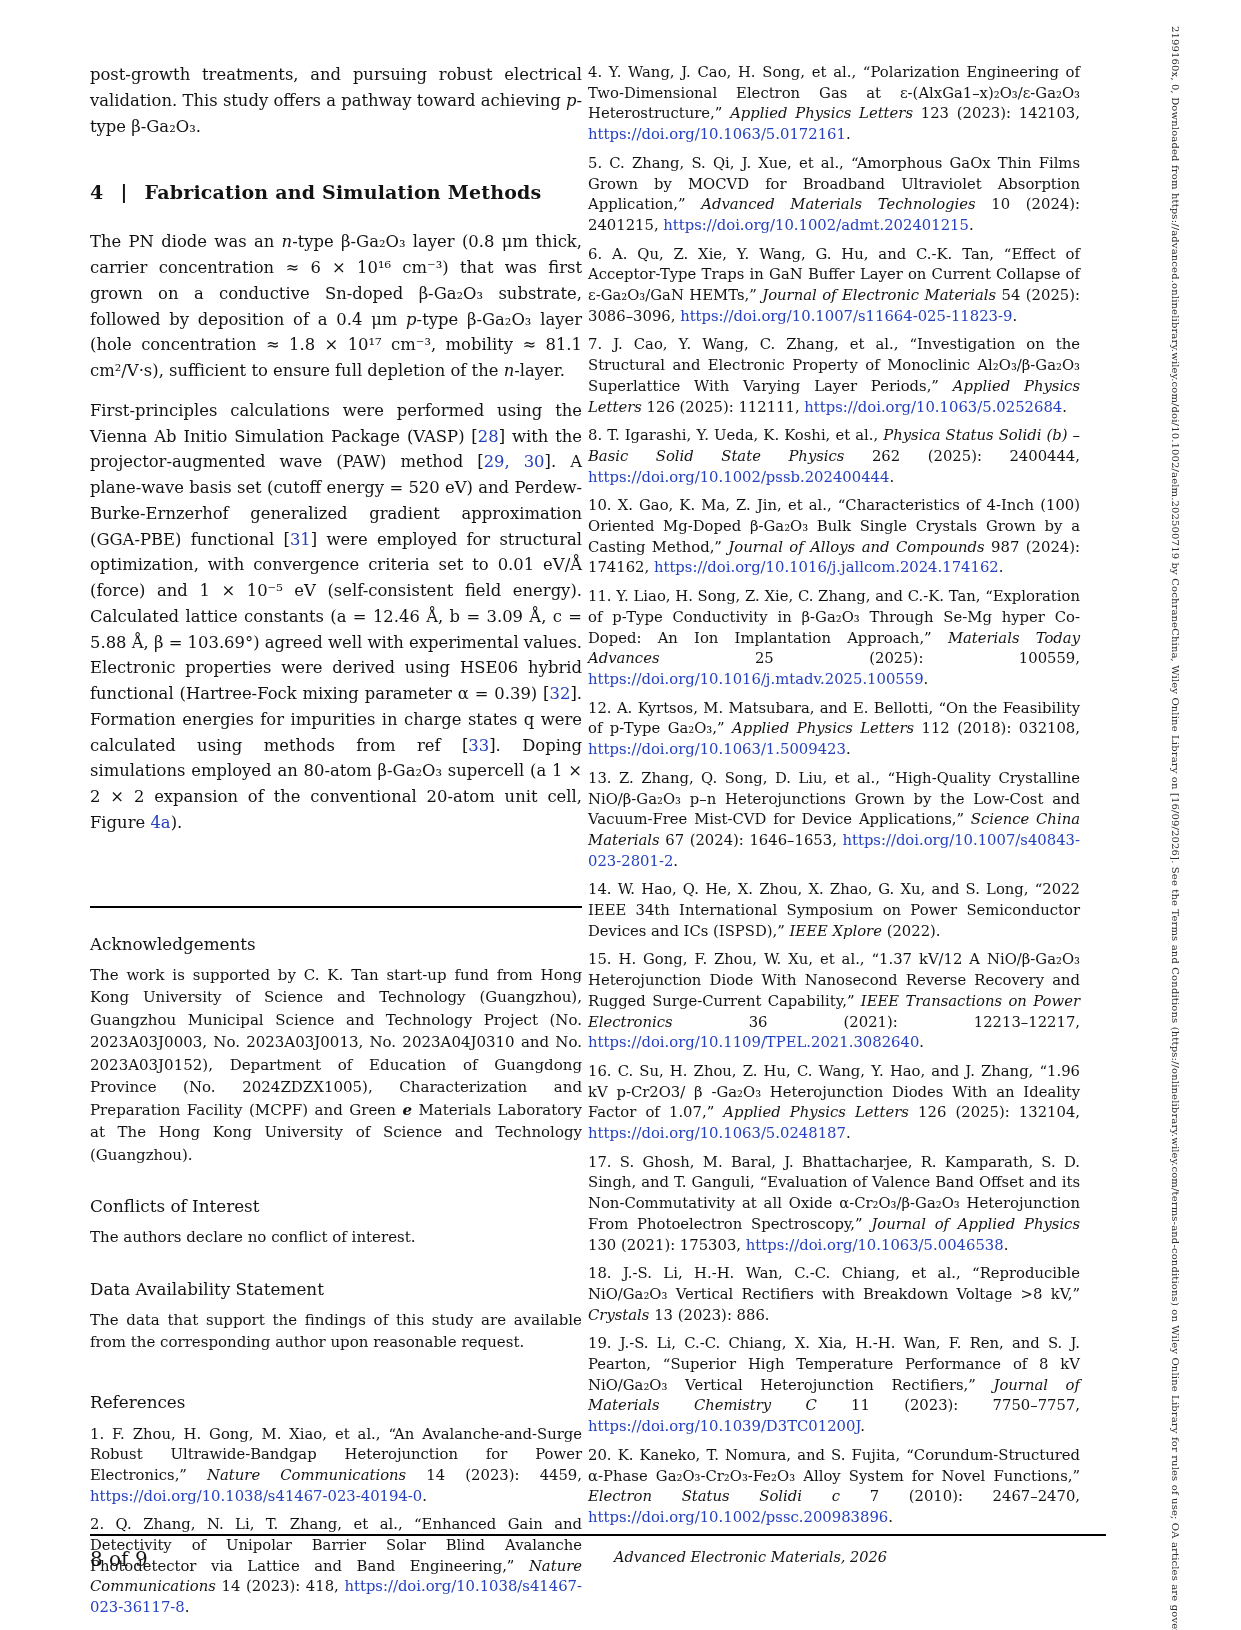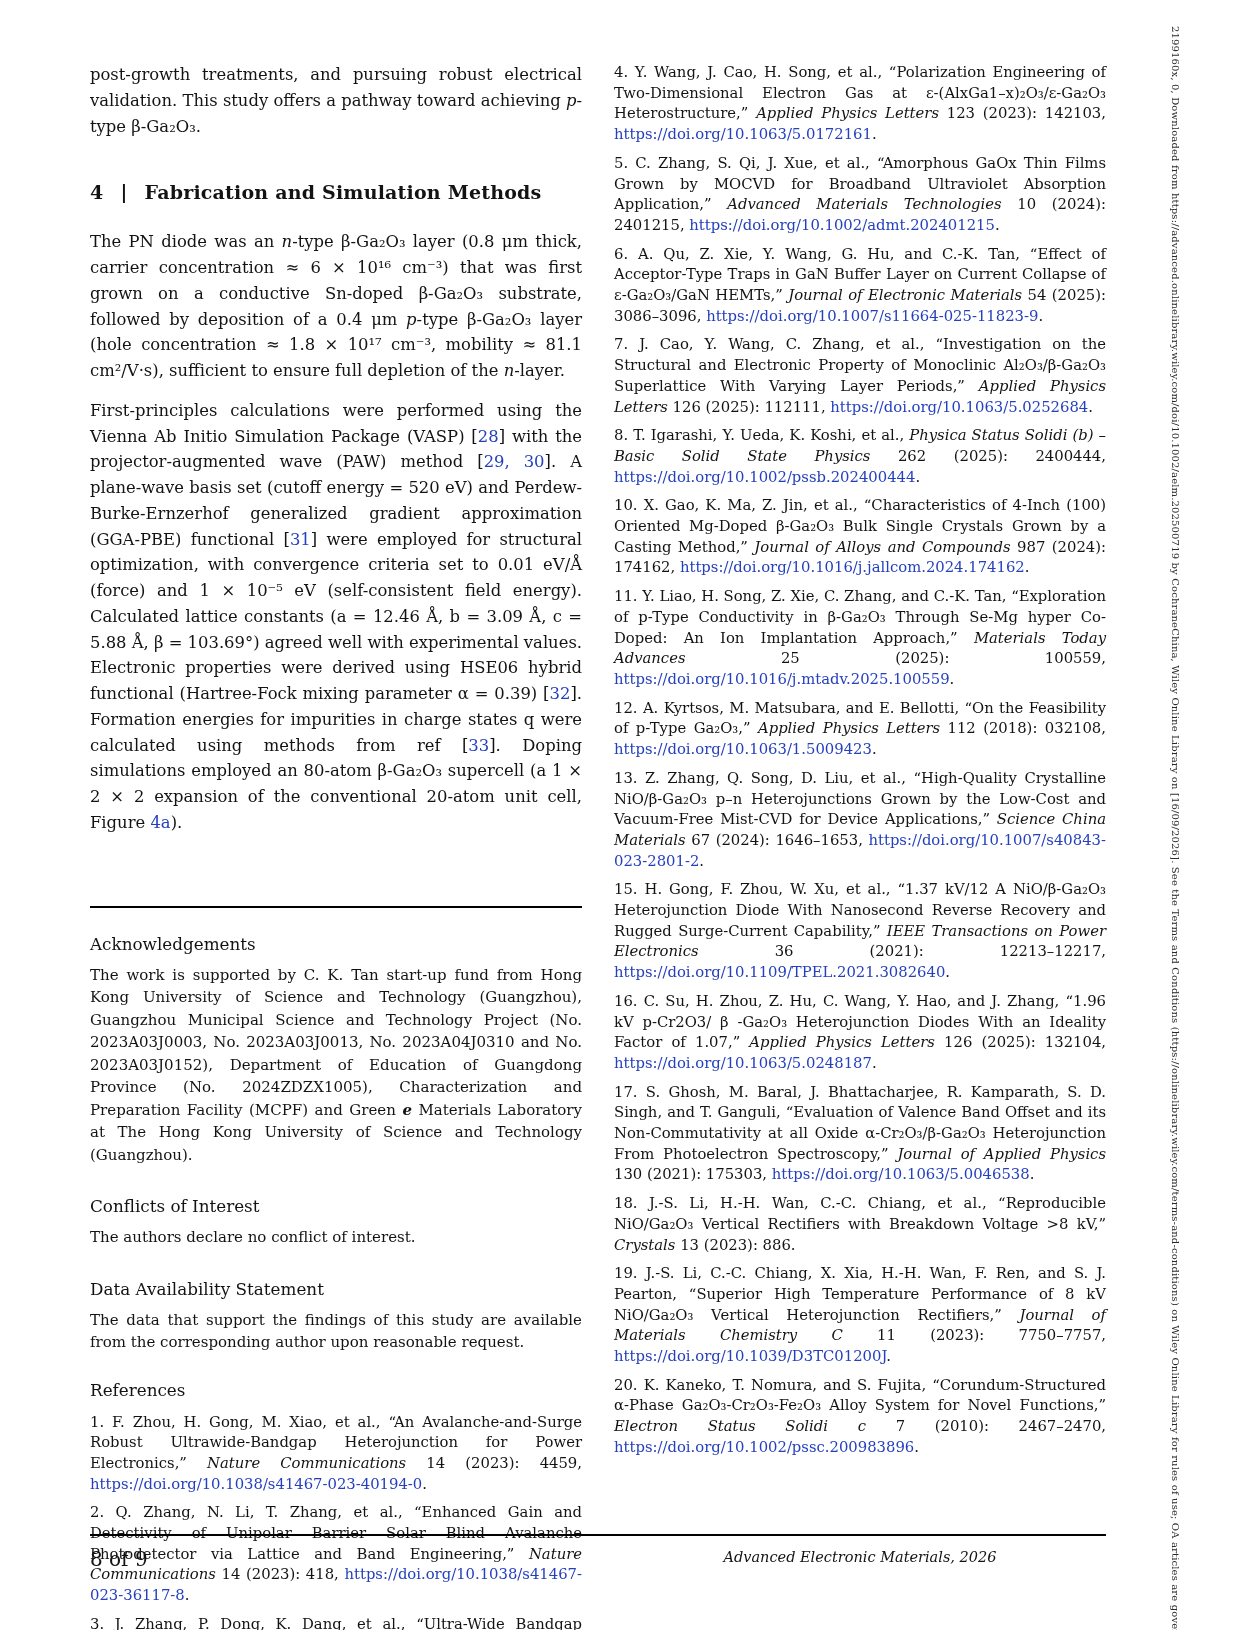--- a/index.html
+++ b/index.html
@@ -2,42 +2,42 @@
 <html><head>
 <meta charset="utf-8">
 <style>
   html,body{margin:0;padding:0}
   body{
     width:1241px;height:1630px;position:relative;background:#ffffff;
     font-family:"DejaVu Serif", serif;color:#131313;overflow:hidden;
   }
   .col{position:absolute;top:62px}
   .col-left{left:90px;width:492px}
-  .col-right{left:614px;width:492px}
+  .col-right{left:588px;width:492px}
 
   .body-text{font-size:16.4px;line-height:1.57;text-align:justify;margin:0 0 14px 0}
   .section-heading{font-size:19px;font-weight:bold;margin:42px 0 26px 0;letter-spacing:.2px}
   .section-heading .sep{display:inline-block;margin:0 17px;transform:translateY(-1px)}
   .sub-heading{font-size:16.8px;font-weight:normal;margin:0 0 10px 0}
   .small-text{font-size:15px;line-height:1.5;text-align:justify;margin:0}
   .ack-rule{border:none;border-top:2.5px solid #000;margin:70px 0 26px 0;width:100%}
 
   .mt-conflicts{margin-top:30px}
   .mt-data{margin-top:30px}
-  .mt-refs{margin-top:26px;margin-bottom:12px}
+  .mt-refs{margin-top:38px;margin-bottom:12px}
 
   .ref-list .ref{font-size:14.8px;line-height:1.4;text-align:justify;margin:0 0 8px 0}
 
   .i{font-style:italic}
   .bi{font-style:italic;font-weight:bold}
   .a{color:#2540be}
 
   .footer-rule{position:absolute;left:90px;top:1534px;width:1016px;border:none;border-top:2.5px solid #000;margin:0}
   .footer-left{position:absolute;left:90px;top:1547px;font-size:20px;color:#131313}
-  .footer-right{position:absolute;left:614px;top:1549px;width:492px;text-align:center;font-size:14.5px;font-style:italic}
+  .footer-right{position:absolute;left:614px;top:1549px;width:492px;text-align:left;font-size:14.5px;font-style:italic}
 
   .sidebar-text{
     position:absolute;left:1181px;top:26px;width:1596px;
     transform-origin:0 0;transform:rotate(90deg);
     font-size:10px;letter-spacing:.15px;color:#2b2b2b;white-space:nowrap;
   }
 </style>
 </head>
 <body>
 
@@ -72,20 +72,21 @@
   <div class="ref-list">
       <p class="ref"><span>4. Y. Wang, J. Cao, H. Song, et al., “Polarization Engineering of Two-Dimensional Electron Gas at ε-(AlxGa1–x)₂O₃/ε-Ga₂O₃ Heterostructure,” </span><span class="i">Applied Physics Letters</span><span> 123 (2023): 142103, </span><span class="a">https://doi.org/10.1063/5.0172161</span><span>.</span></p>
       <p class="ref"><span>5. C. Zhang, S. Qi, J. Xue, et al., “Amorphous GaOx Thin Films Grown by MOCVD for Broadband Ultraviolet Absorption Application,” </span><span class="i">Advanced Materials Technologies</span><span> 10 (2024): 2401215, </span><span class="a">https://doi.org/10.1002/admt.202401215</span><span>.</span></p>
       <p class="ref"><span>6. A. Qu, Z. Xie, Y. Wang, G. Hu, and C.-K. Tan, “Effect of Acceptor-Type Traps in GaN Buffer Layer on Current Collapse of ε-Ga₂O₃/GaN HEMTs,” </span><span class="i">Journal of Electronic Materials</span><span> 54 (2025): 3086–3096, </span><span class="a">https://doi.org/10.1007/s11664-025-11823-9</span><span>.</span></p>
       <p class="ref"><span>7. J. Cao, Y. Wang, C. Zhang, et al., “Investigation on the Structural and Electronic Property of Monoclinic Al₂O₃/β-Ga₂O₃ Superlattice With Varying Layer Periods,” </span><span class="i">Applied Physics Letters</span><span> 126 (2025): 112111, </span><span class="a">https://doi.org/10.1063/5.0252684</span><span>.</span></p>
       <p class="ref"><span>8. T. Igarashi, Y. Ueda, K. Koshi, et al., </span><span class="i">Physica Status Solidi (b) – Basic Solid State Physics</span><span> 262 (2025): 2400444, </span><span class="a">https://doi.org/10.1002/pssb.202400444</span><span>.</span></p>
       <p class="ref"><span>10. X. Gao, K. Ma, Z. Jin, et al., “Characteristics of 4-Inch (100) Oriented Mg-Doped β-Ga₂O₃ Bulk Single Crystals Grown by a Casting Method,” </span><span class="i">Journal of Alloys and Compounds</span><span> 987 (2024): 174162, </span><span class="a">https://doi.org/10.1016/j.jallcom.2024.174162</span><span>.</span></p>
       <p class="ref"><span>11. Y. Liao, H. Song, Z. Xie, C. Zhang, and C.-K. Tan, “Exploration of p-Type Conductivity in β-Ga₂O₃ Through Se-Mg hyper Co-Doped: An Ion Implantation Approach,” </span><span class="i">Materials Today Advances</span><span> 25 (2025): 100559, </span><span class="a">https://doi.org/10.1016/j.mtadv.2025.100559</span><span>.</span></p>
       <p class="ref"><span>12. A. Kyrtsos, M. Matsubara, and E. Bellotti, “On the Feasibility of p-Type Ga₂O₃,” </span><span class="i">Applied Physics Letters</span><span> 112 (2018): 032108, </span><span class="a">https://doi.org/10.1063/1.5009423</span><span>.</span></p>
       <p class="ref"><span>13. Z. Zhang, Q. Song, D. Liu, et al., “High-Quality Crystalline NiO/β-Ga₂O₃ p–n Heterojunctions Grown by the Low-Cost and Vacuum-Free Mist-CVD for Device Applications,” </span><span class="i">Science China Materials</span><span> 67 (2024): 1646–1653, </span><span class="a">https://doi.org/10.1007/s40843-023-2801-2</span><span>.</span></p>
+      <p class="ref"><span>14. W. Hao, Q. He, X. Zhou, X. Zhao, G. Xu, and S. Long, “2022 IEEE 34th International Symposium on Power Semiconductor Devices and ICs (ISPSD),” </span><span class="i">IEEE Xplore</span><span> (2022).</span></p>
       <p class="ref"><span>15. H. Gong, F. Zhou, W. Xu, et al., “1.37 kV/12 A NiO/β-Ga₂O₃ Heterojunction Diode With Nanosecond Reverse Recovery and Rugged Surge-Current Capability,” </span><span class="i">IEEE Transactions on Power Electronics</span><span> 36 (2021): 12213–12217, </span><span class="a">https://doi.org/10.1109/TPEL.2021.3082640</span><span>.</span></p>
       <p class="ref"><span>16. C. Su, H. Zhou, Z. Hu, C. Wang, Y. Hao, and J. Zhang, “1.96 kV p-Cr2O3/ β -Ga₂O₃ Heterojunction Diodes With an Ideality Factor of 1.07,” </span><span class="i">Applied Physics Letters</span><span> 126 (2025): 132104, </span><span class="a">https://doi.org/10.1063/5.0248187</span><span>.</span></p>
       <p class="ref"><span>17. S. Ghosh, M. Baral, J. Bhattacharjee, R. Kamparath, S. D. Singh, and T. Ganguli, “Evaluation of Valence Band Offset and its Non-Commutativity at all Oxide α-Cr₂O₃/β-Ga₂O₃ Heterojunction From Photoelectron Spectroscopy,” </span><span class="i">Journal of Applied Physics</span><span> 130 (2021): 175303, </span><span class="a">https://doi.org/10.1063/5.0046538</span><span>.</span></p>
       <p class="ref"><span>18. J.-S. Li, H.-H. Wan, C.-C. Chiang, et al., “Reproducible NiO/Ga₂O₃ Vertical Rectifiers with Breakdown Voltage &gt;8 kV,” </span><span class="i">Crystals</span><span> 13 (2023): 886.</span></p>
       <p class="ref"><span>19. J.-S. Li, C.-C. Chiang, X. Xia, H.-H. Wan, F. Ren, and S. J. Pearton, “Superior High Temperature Performance of 8 kV NiO/Ga₂O₃ Vertical Heterojunction Rectifiers,” </span><span class="i">Journal of Materials Chemistry C</span><span> 11 (2023): 7750–7757, </span><span class="a">https://doi.org/10.1039/D3TC01200J</span><span>.</span></p>
       <p class="ref"><span>20. K. Kaneko, T. Nomura, and S. Fujita, “Corundum-Structured α-Phase Ga₂O₃-Cr₂O₃-Fe₂O₃ Alloy System for Novel Functions,” </span><span class="i">Electron Status Solidi c</span><span> 7 (2010): 2467–2470, </span><span class="a">https://doi.org/10.1002/pssc.200983896</span><span>.</span></p>
     </div>
 </div>
 
 <hr class="footer-rule">

